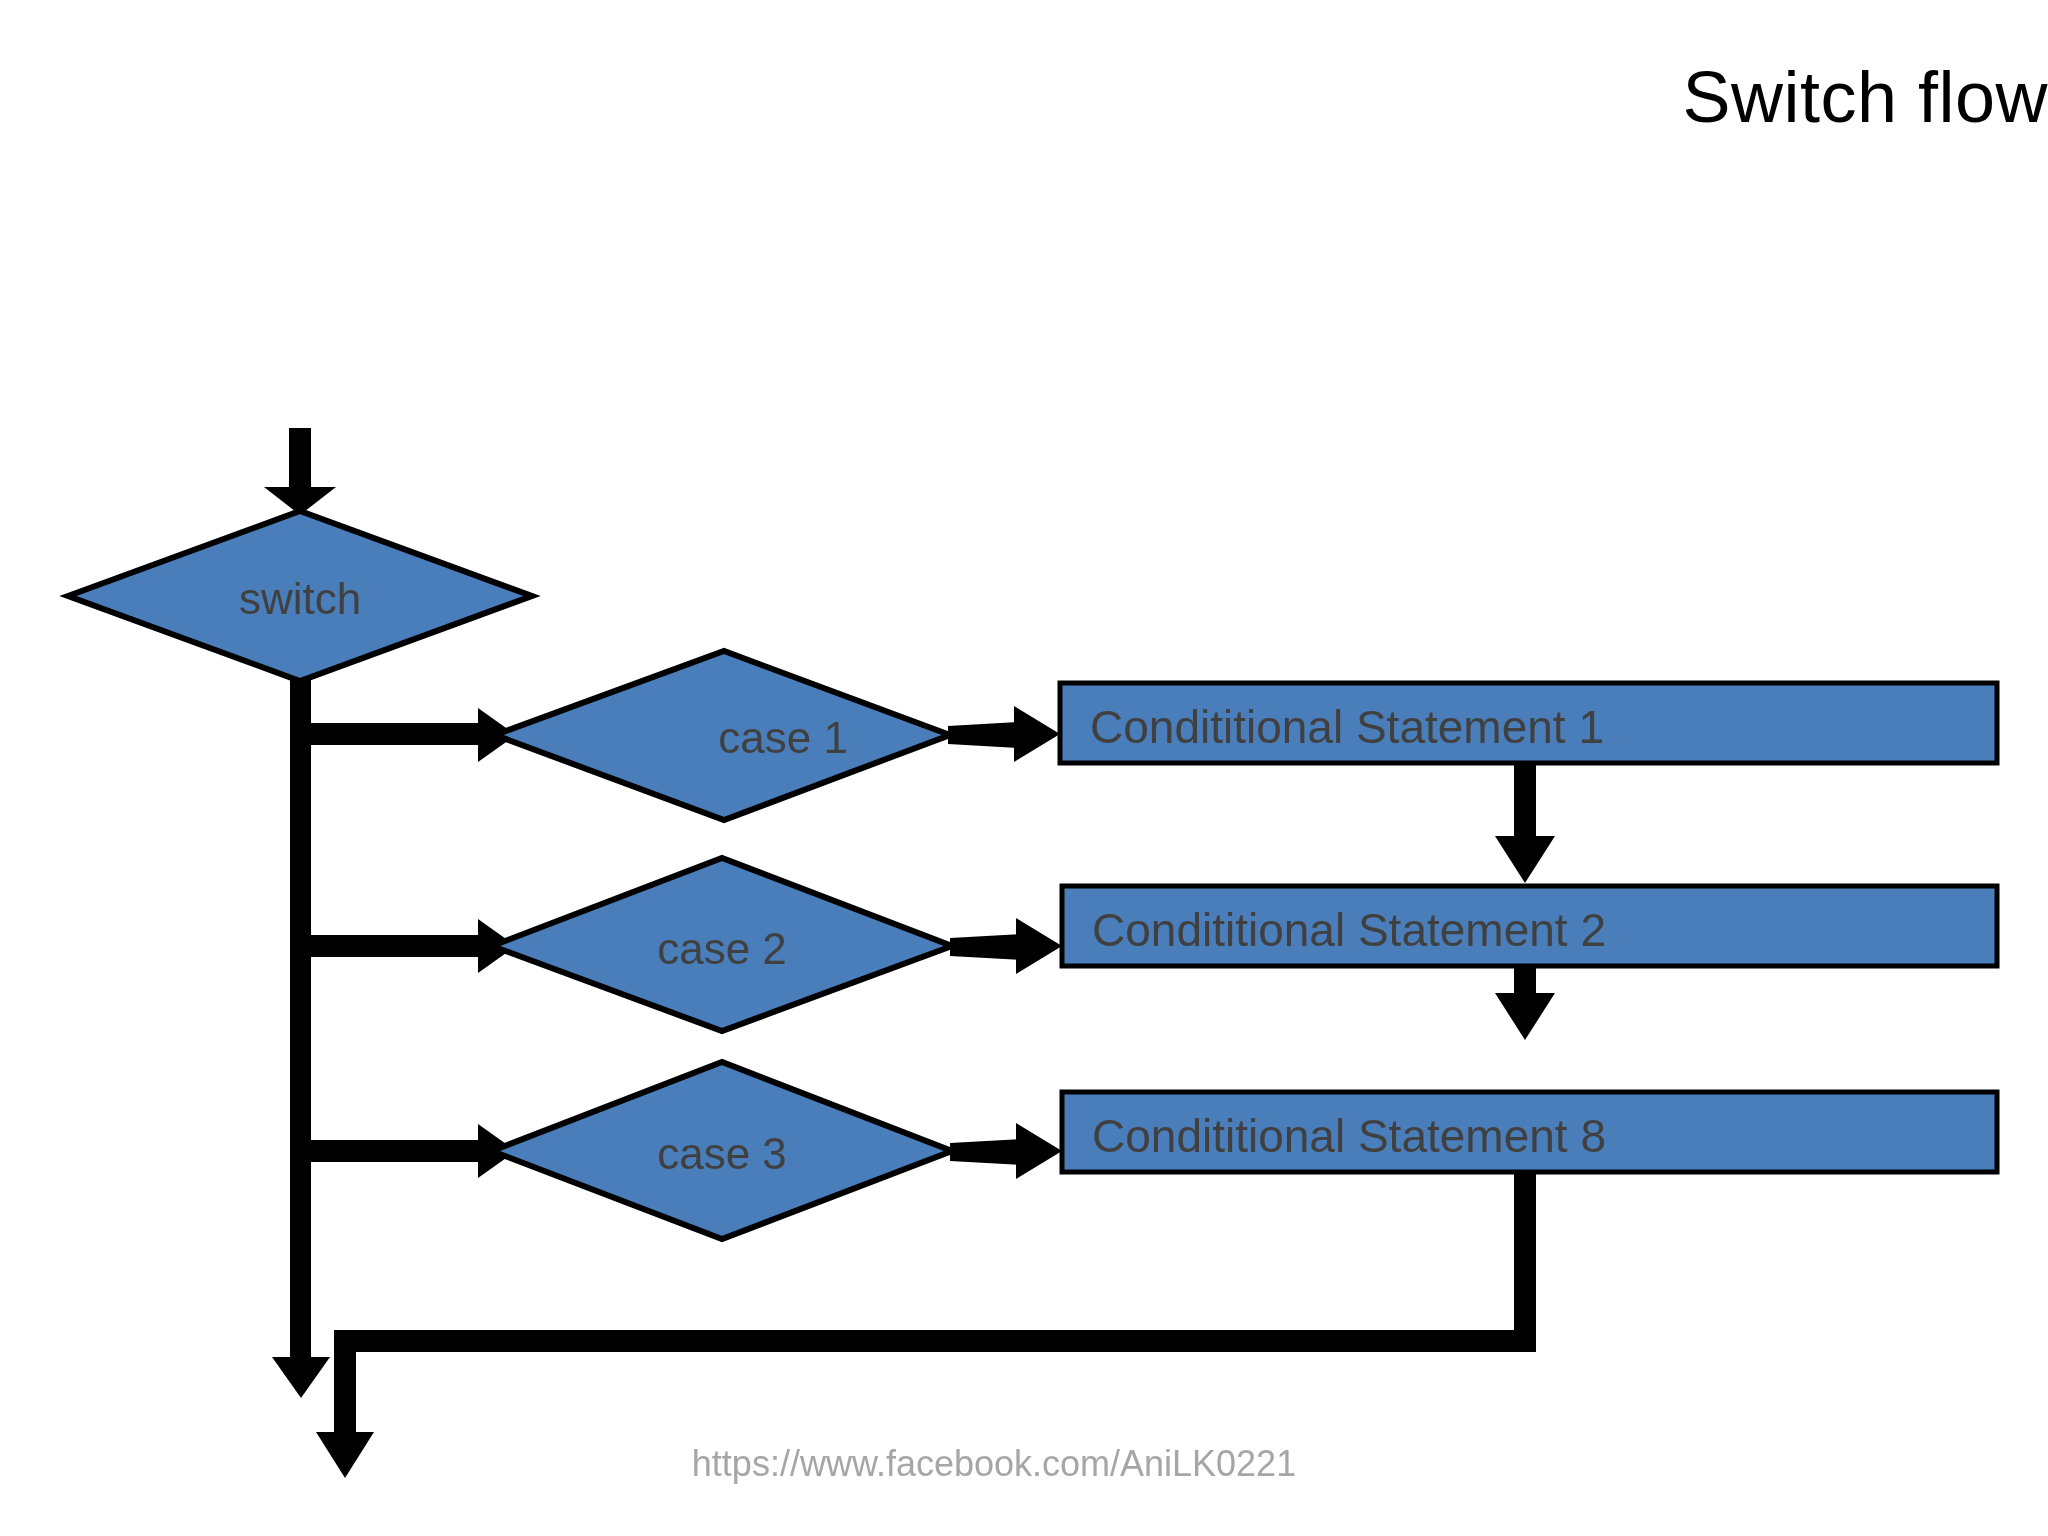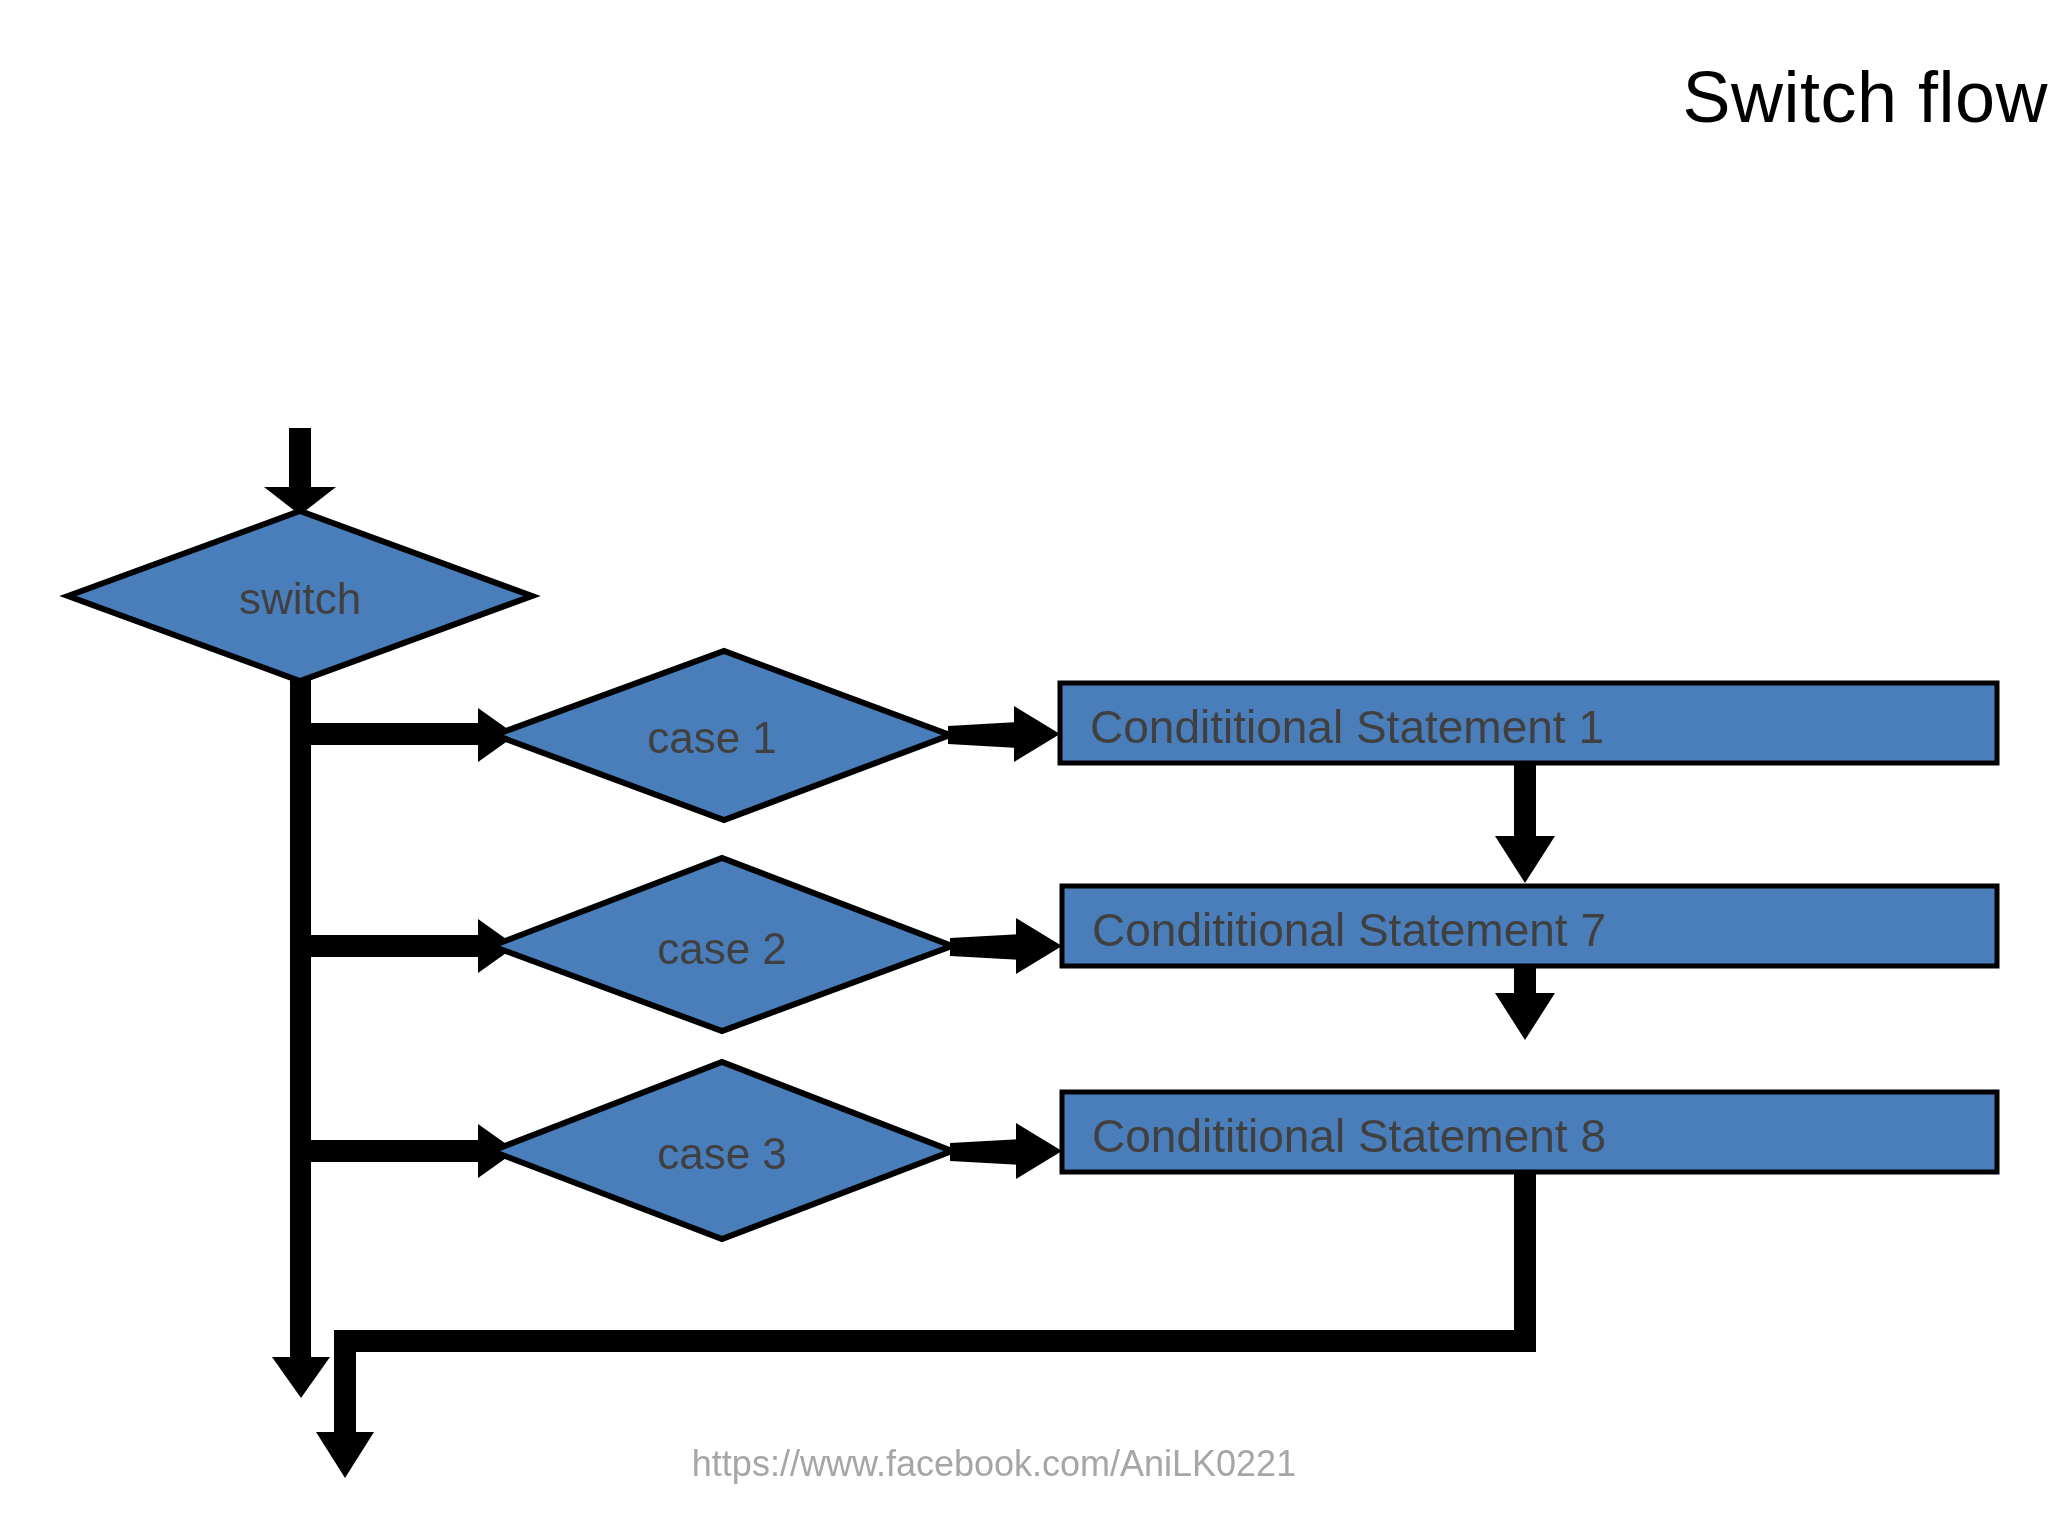--- a/index.html
+++ b/index.html
@@ -136,27 +136,27 @@
 
     <rect x="1060" y="683" width="937" height="80" fill="#4a7ebb" stroke="#000000" stroke-width="5"></rect>
 
     <rect x="1062" y="886" width="935" height="80" fill="#4a7ebb" stroke="#000000" stroke-width="5"></rect>
 
     <rect x="1062" y="1092" width="935" height="80" fill="#4a7ebb" stroke="#000000" stroke-width="5"></rect>
   </svg>
 
   <div class="node-label diamond-label" style="left:200px; top:574px; width:200px;">switch</div>
 
-  <div class="node-label diamond-label" style="left:612px; top:713px; width:200px;">case 1</div>
+  <div class="node-label diamond-label" style="left:648px; top:713px; width:200px;text-align:right;">case 1</div>
 
   <div class="node-label diamond-label" style="left:622px; top:924px; width:200px;">case 2</div>
 
   <div class="node-label diamond-label" style="left:622px; top:1129px; width:200px;">case 3</div>
 
   <div class="node-label box-label" style="left:1090px; top:700px;">Condititional Statement 1</div>
 
-  <div class="node-label box-label" style="left:1092px; top:903px;">Condititional Statement 7</div>
+  <div class="node-label box-label" style="left:1092px; top:903px;">Condititional Statement 2</div>
 
   <div class="node-label box-label" style="left:1092px; top:1109px;">Condititional Statement 8</div>
 
   <div id="credit">https://www.facebook.com/AniLK0221</div>
 
 </div>
 
 </body></html>

